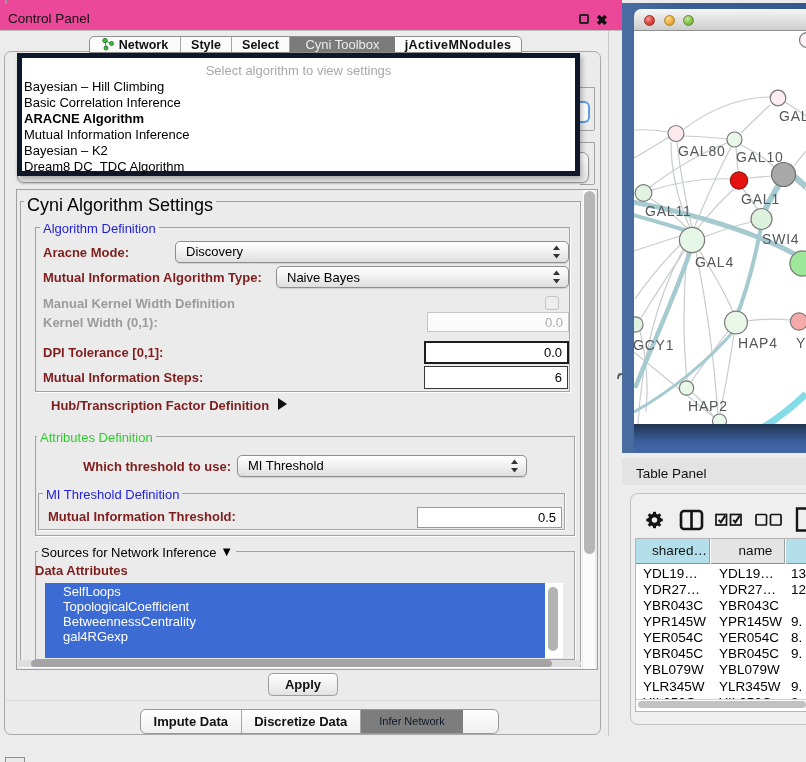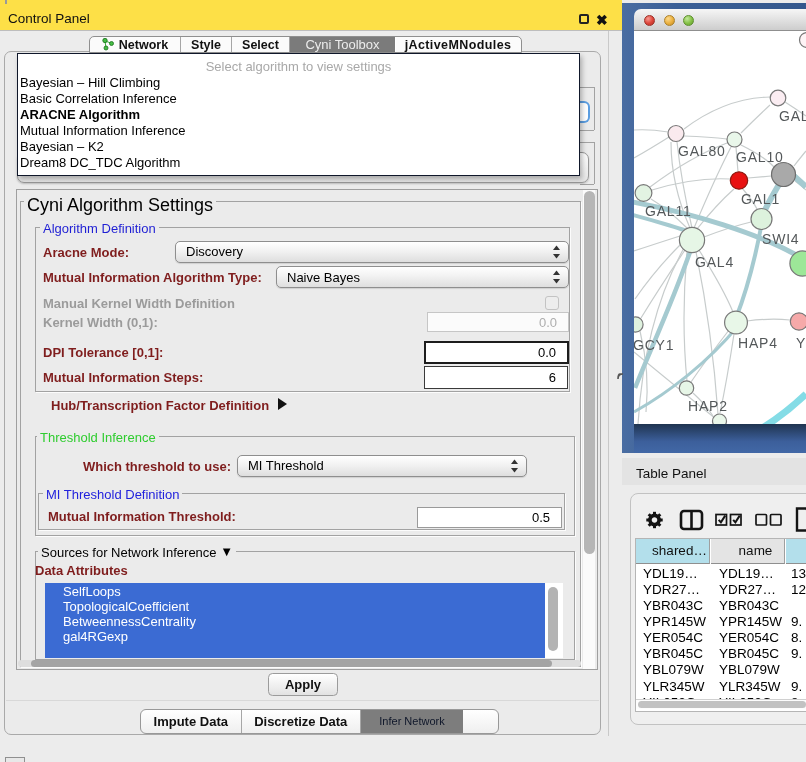--- a/index.html
+++ b/index.html
@@ -1,55 +1,55 @@
 <!DOCTYPE html>
 <html><head>
 <meta charset="utf-8">
 <style>
 html,body{margin:0;padding:0;}
 body{font-family:"Liberation Sans",sans-serif;}
 #root{position:relative;width:806px;height:762px;background:#ececec;overflow:hidden;}
 #root *{position:absolute;box-sizing:border-box;font-family:"Liberation Sans",sans-serif;}
 .bold{font-weight:bold;}
 
-#titlebar{left:0;top:0;width:622px;height:31px;background:#fde047;border-bottom:1px solid #bdbdbd;}
+#titlebar{left:0;top:0;width:622px;height:31px;background:#ec4899;border-bottom:1px solid #bdbdbd;}
 #titlebar .t{left:8px;top:11px;font-size:13.5px;color:#111;position:absolute;}
 #floatbtn{left:579px;top:14px;width:10px;height:10px;border:2px solid #222;border-radius:2px;}
 #closebtn{left:596px;top:11.5px;font-size:14px;font-weight:bold;color:#111;}
 #panel{left:4px;top:51px;width:597px;height:684px;border:1.5px solid #a9a9a9;border-radius:7px;background:#ebebeb;}
 
 #tabbar{left:89px;top:36px;width:433px;height:17px;border:1px solid #8f8f8f;border-radius:5px 5px 0 0;background:#fbfbfb;overflow:hidden;display:flex;position:absolute;}
 #tabbar .tab{position:relative;flex:none;display:flex;align-items:center;justify-content:center;font-size:12.5px;font-weight:bold;color:#111;border-right:1px solid #a6a6a6;}
 #tabbar .tab.sel{background:#7b7b7b;color:#ececec;border-right:1px solid #fff;font-weight:normal;font-size:13px;}
 
 #scrollpane{left:16px;top:189px;width:581.5px;height:481px;border:1px solid #9f9f9f;}
 .groupbox{border:1px solid #a2a2a2;box-shadow:1px 1px 0 rgba(255,255,255,0.85);}
 .grouplab{background:#ebebeb;padding:0 3px;white-space:nowrap;}
 #vthumb{left:583.5px;top:191px;width:11px;height:363px;background:#b6b6b6;border-radius:5.5px;}
 #vtrack{left:583px;top:190px;width:12px;height:479px;background:#fbfbfb;}
 #hscroll-track{left:18px;top:660px;width:563px;height:7px;background:#dedede;border-radius:3.5px;}
 #hscroll-thumb{left:31px;top:660px;width:521px;height:7px;background:#a4a4a4;border-radius:3.5px;}
 
 .combo{background:linear-gradient(#ffffff,#f2f2f2 45%,#dedede);border:1px solid #8e8e8e;border-radius:5px;font-size:13px;color:#000;display:flex;align-items:center;padding-left:10px;box-shadow:0 1px 1px rgba(0,0,0,0.12);}
 .combo .arr{position:absolute;right:7px;top:50%;transform:translateY(-50%);width:9px;height:14px;}
-.field{font-size:13px;color:#000;text-align:center;padding-right:11px;display:flex;align-items:center;justify-content:flex-end;background:#fff;}
+.field{font-size:13px;color:#000;text-align:center;padding-right:5px;display:flex;align-items:center;justify-content:flex-end;background:#fff;}
 .lab{font-size:13px;font-weight:bold;color:#7f1d1d;white-space:nowrap;}
 .lab.dis{color:#9b9b9b;}
 
 #attrlist{left:45px;top:583px;width:518px;height:75px;background:#fff;}
 #attrsel{left:45px;top:583px;width:500px;height:75px;background:#3b6bd3;}
 #attrsel div{position:absolute;left:18px;color:#fff;font-size:13px;white-space:nowrap;text-align:right;}
 #listthumb{left:548px;top:587px;width:10px;height:64px;background:#b3b3b3;border-radius:5px;}
 
 #applybtn{left:268px;top:673px;width:70px;height:23px;border:1px solid #9b9b9b;border-radius:4.5px;background:linear-gradient(#ffffff,#eeeeee 60%,#e2e2e2);font-size:13px;font-weight:bold;color:#111;display:flex;align-items:center;justify-content:center;}
 #btabs{left:140px;top:709px;width:359px;height:24.5px;border:1px solid #989898;border-radius:6px;background:linear-gradient(#ffffff,#efefef);overflow:hidden;display:flex;position:absolute;}
 #btabs .tab{position:relative;flex:none;display:flex;align-items:center;justify-content:center;font-size:13px;font-weight:bold;color:#111;border-right:1px solid #a6a6a6;}
 #btabs .tab.sel{background:#7d7d7d;color:#0f172a;border-right:none;font-weight:normal;font-size:11px;}
 
-#dropdown{left:17px;top:52.5px;width:563px;height:123px;background:#fff;border:1px solid #0f172a;box-shadow:2px 3px 5px rgba(0,0,0,0.28);}
+#dropdown{left:17px;top:52.5px;width:563px;height:123px;background:#fff;border:5px solid #0f172a;box-shadow:2px 3px 5px rgba(0,0,0,0.28);}
 #dropdown .item{position:absolute;left:2px;font-size:13px;color:#000;white-space:nowrap;}
 #dropdown .prompt{width:100%;text-align:center;color:#a8a8a8;left:0;}
 
 #combo2{left:17px;top:152px;width:572px;height:31px;border-radius:7px;border:1px solid #979797;background:linear-gradient(#fdfdfd,#e4e4e4);box-shadow:0 1px 2px rgba(0,0,0,0.2);}
 #focusring{left:576px;top:101px;width:13.5px;height:21.5px;border:2.5px solid #5b9de0;border-radius:0 6px 6px 0;border-left:none;background:#fff;}
 
 #bluebg{left:622px;top:3px;width:184px;height:450px;background:linear-gradient(90deg,#4a6da2,#3a5f96 30%,#34588d);}
 #blueshadow{left:634px;top:424px;width:172px;height:29px;background:linear-gradient(#1f3450,#3c5f9b 60%,#4268a6);}
 #mactitle{left:634px;top:9px;width:172px;height:22px;background:linear-gradient(#f6f6f6,#cdcdcd);border-bottom:1px solid #8f8f8f;border-radius:7px 0 0 0;}
 .light{border-radius:50%;width:11px;height:11px;top:6px;}
@@ -126,21 +126,21 @@
 
 <div class="lab" style="left:43px;top:370px;">Mutual Information Steps:</div>
 <div class="field" style="left:424px;top:365.5px;width:144px;height:23px;border:1.5px solid #3a3a3a;">6</div>
 
 <div class="lab" style="left:51px;top:398px;">Hub/Transcription Factor Definition</div>
 <svg style="left:276px;top:397px;" width="12" height="14" viewBox="0 0 12 14">
       <path d="M2 1 L11 7 L2 13 Z" fill="#111"></path>
     </svg>
 
 <div class="groupbox" style="left:35px;top:436px;width:540px;height:100px;"></div>
-<div class="grouplab" style="left:37px;top:430px;font-size:13px;color:#2fcc2f;">Threshold Inference</div>
+<div class="grouplab" style="left:37px;top:430px;font-size:13px;color:#2fcc2f;">Attributes Definition</div>
 
 <div class="lab" style="right:575px;top:459px;">Which threshold to use:</div>
 <div class="combo" style="left:237px;top:454.5px;width:290px;height:22px;">MI Threshold<svg class="arr" viewBox="0 0 9 14">
         <path d="M4.5 0.5 L8 5 L1 5 Z" fill="#333"></path>
         <path d="M4.5 13.5 L8 9 L1 9 Z" fill="#333"></path>
       </svg></div>
 
 <div class="groupbox" style="left:38px;top:493px;width:527px;height:37px;"></div>
 <div class="grouplab" style="left:43px;top:487px;font-size:13px;color:#2222dd;">MI Threshold Definition</div>
 <div class="lab" style="left:48px;top:509px;">Mutual Information Threshold:</div>

